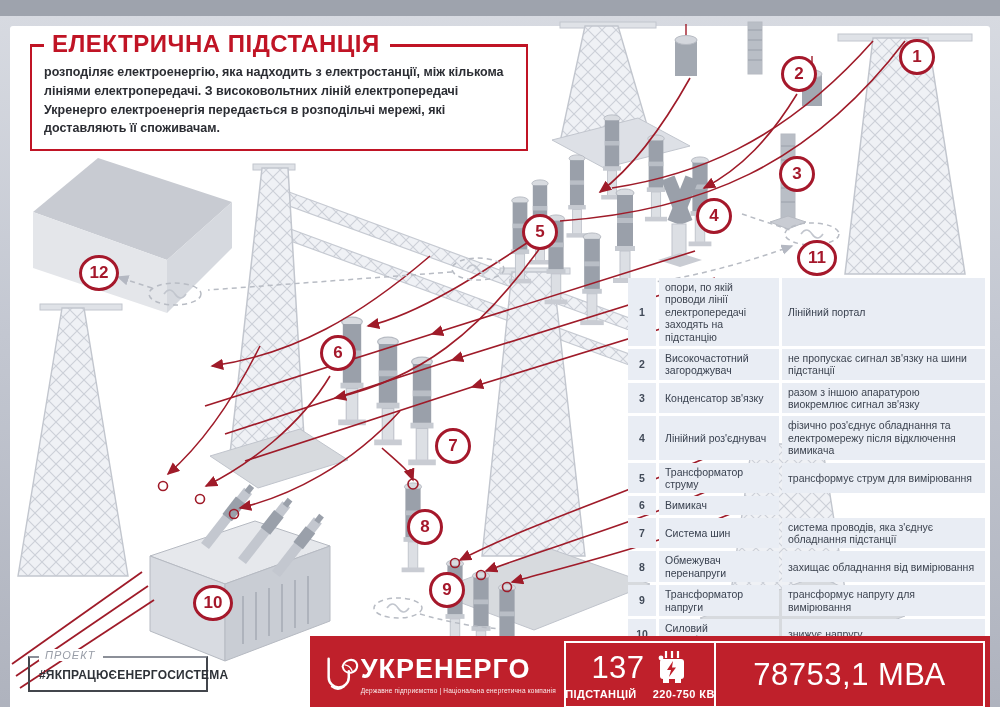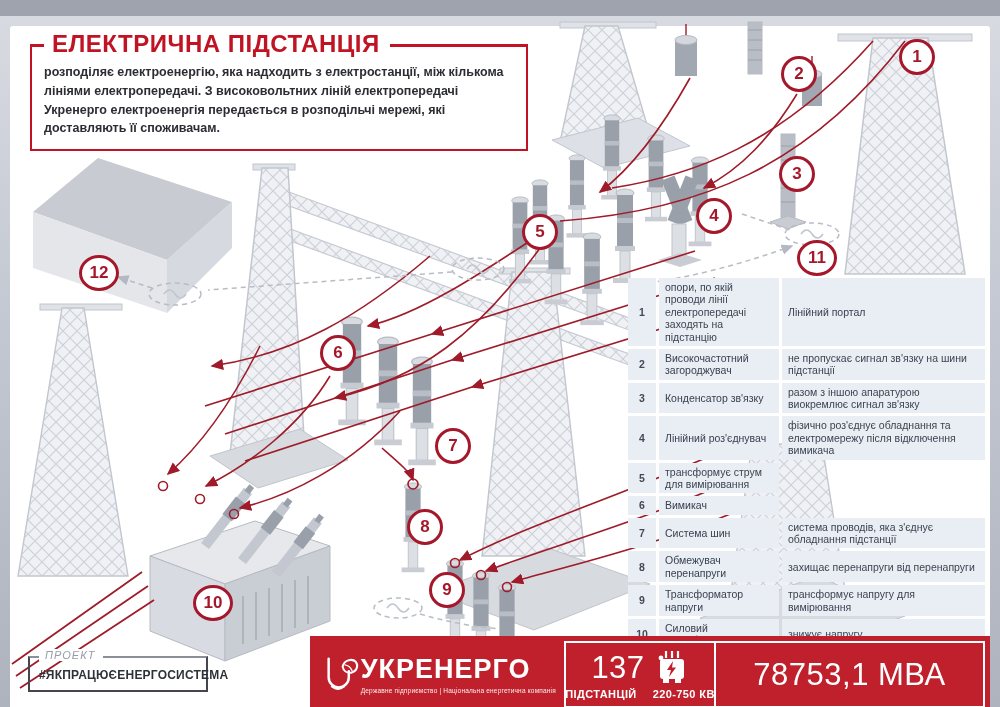--- a/index.html
+++ b/index.html
@@ -278,35 +278,36 @@
       <div class="legend-cell legend-name">Конденсатор зв'язку</div>
       <div class="legend-cell">разом з іншою апаратурою виокремлює сигнал зв'язку</div>
     </div>
     <div class="legend-row">
       <div class="legend-cell legend-num">4</div>
       <div class="legend-cell legend-name">Лінійний роз'єднувач</div>
       <div class="legend-cell">фізично роз'єднує обладнання та електромережу після відключення вимикача</div>
     </div>
     <div class="legend-row">
       <div class="legend-cell legend-num">5</div>
+      <div class="legend-cell legend-name">Трансформатор струму</div>
       <div class="legend-cell">трансформує струм для вимірювання</div>
     </div>
     <div class="legend-row">
       <div class="legend-cell legend-num">6</div>
       <div class="legend-cell legend-name">Вимикач</div>
     </div>
     <div class="legend-row">
       <div class="legend-cell legend-num">7</div>
       <div class="legend-cell legend-name">Система шин</div>
       <div class="legend-cell">система проводів, яка з'єднує обладнання підстанції</div>
     </div>
     <div class="legend-row">
       <div class="legend-cell legend-num">8</div>
       <div class="legend-cell legend-name">Обмежувач перенапруги</div>
-      <div class="legend-cell">захищає перенапруги від перенапруги</div>
+      <div class="legend-cell">захищає обладнання від вимірювання</div>
     </div>
     <div class="legend-row">
       <div class="legend-cell legend-num">9</div>
       <div class="legend-cell legend-name">Трансформатор напруги</div>
       <div class="legend-cell">трансформує напругу для вимірювання</div>
     </div>
     <div class="legend-row">
       <div class="legend-cell legend-num">10</div>
       <div class="legend-cell legend-name">Силовий трансформатор</div>
       <div class="legend-cell">знижує напругу</div>

